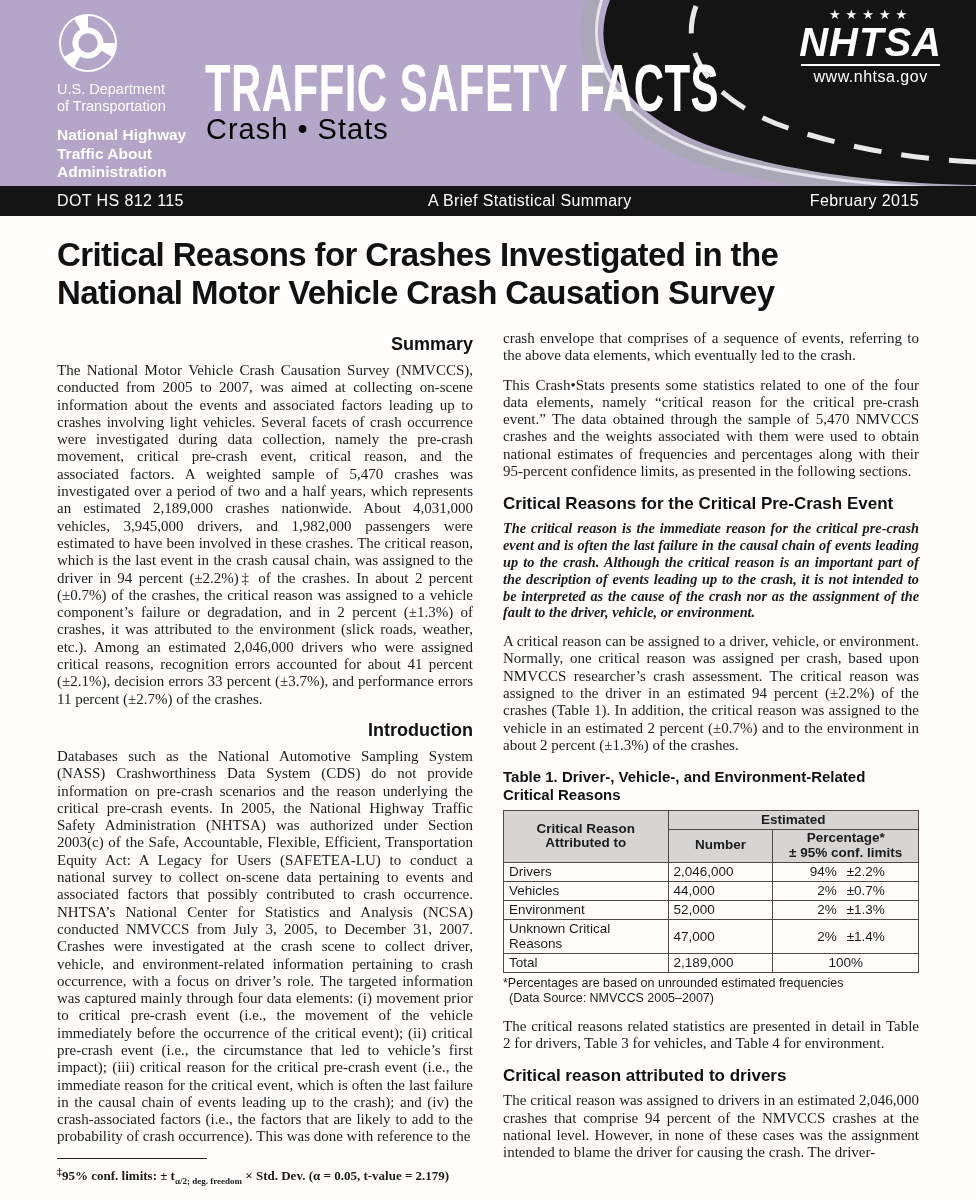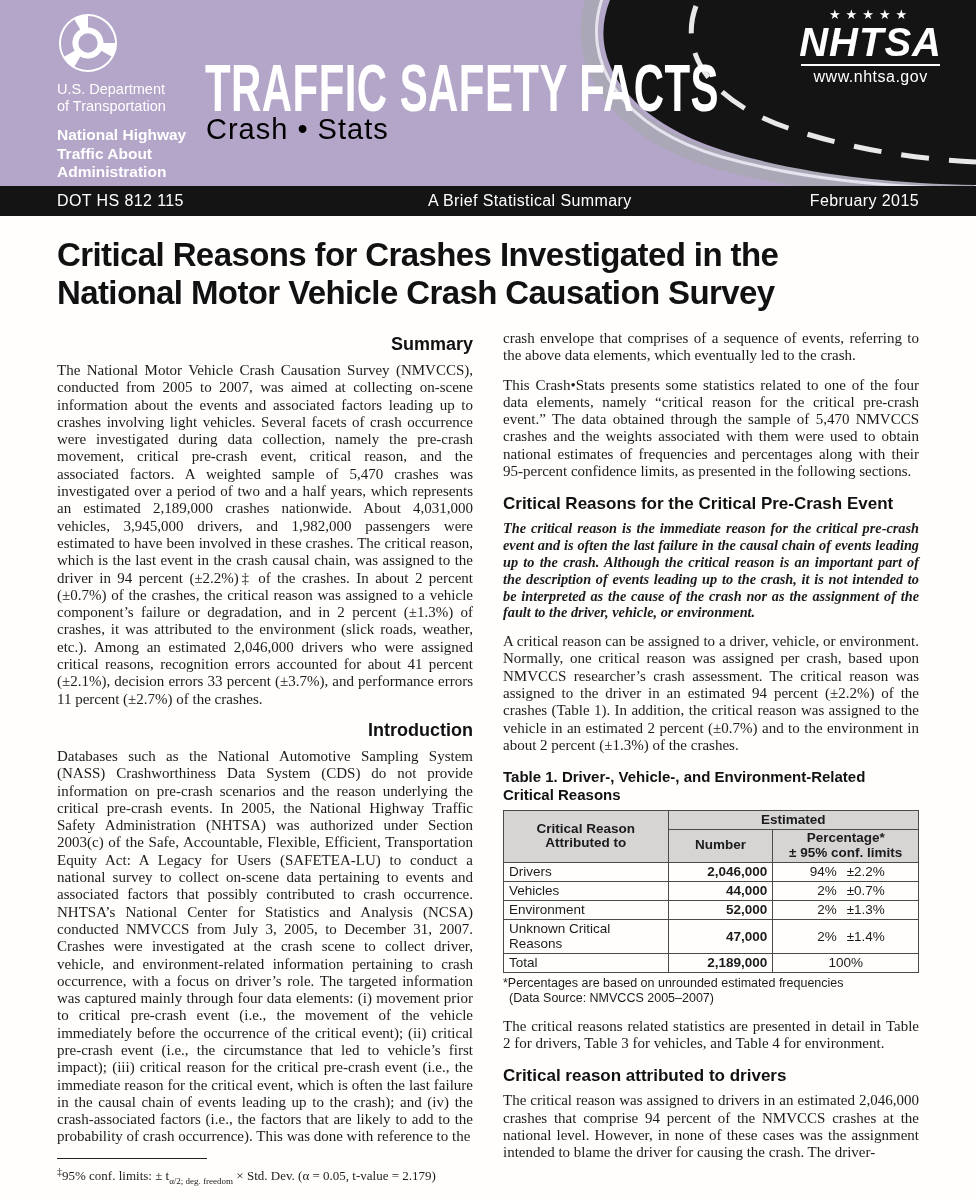--- a/index.html
+++ b/index.html
@@ -76,39 +76,39 @@
     font-size:17px; margin:14px 0 6px 0; color:#111111;
   }
   .col p {
     font-size:15px; line-height:17.3px; text-align:justify; margin-bottom:12px;
   }
   .col p.note {
     font-style:italic; font-weight:bold; font-size:14.3px; line-height:16.8px;
   }
 
   
-  .footnote { margin-top:4px; }
+  .footnote { margin-top:4px;font-weight:bold; }
   .footnote .rule { width:150px; height:1px; background:#222222; margin-bottom:5px; }
   .footnote .fn-text { font-size:13px; line-height:15px; }
   .footnote sup { font-size:10px; }
   .footnote sub { font-size:9px; }
 
   
   .table-caption {
     font-family:"Liberation Sans", sans-serif; font-weight:bold;
     font-size:15px; line-height:18px; margin:14px 0 6px 0; color:#111111;
   }
   table.t1 { width:100%; border-collapse:collapse; font-family:"Liberation Sans", sans-serif; font-size:13.5px; }
   table.t1 th, table.t1 td { border:1px solid #4a4a4a; padding:1.5px 5px; }
   table.t1 thead th {
     background:var(--thead-bg, #d7d4d4); text-align:center; font-weight:bold; line-height:14.5px;
     vertical-align:middle;
   }
   table.t1 td.lbl { text-align:left; }
-  table.t1 td.num { text-align:right;font-weight:bold; }
+  table.t1 td.num { text-align:left; }
   table.t1 td.pct-cell { text-align:center; }
   table.t1 .pct { display:inline-block; width:42px; text-align:right; margin-right:10px; }
   table.t1 .ci  { display:inline-block; width:50px; text-align:left; }
   .table-footnotes { font-family:"Liberation Sans", sans-serif; font-size:12.5px; line-height:15px; margin-top:3px; }
   .table-footnotes .fn2 { padding-left:6px; }
 
   .after-table { margin-top:12px; }
 </style>
 </head>
 <body>

